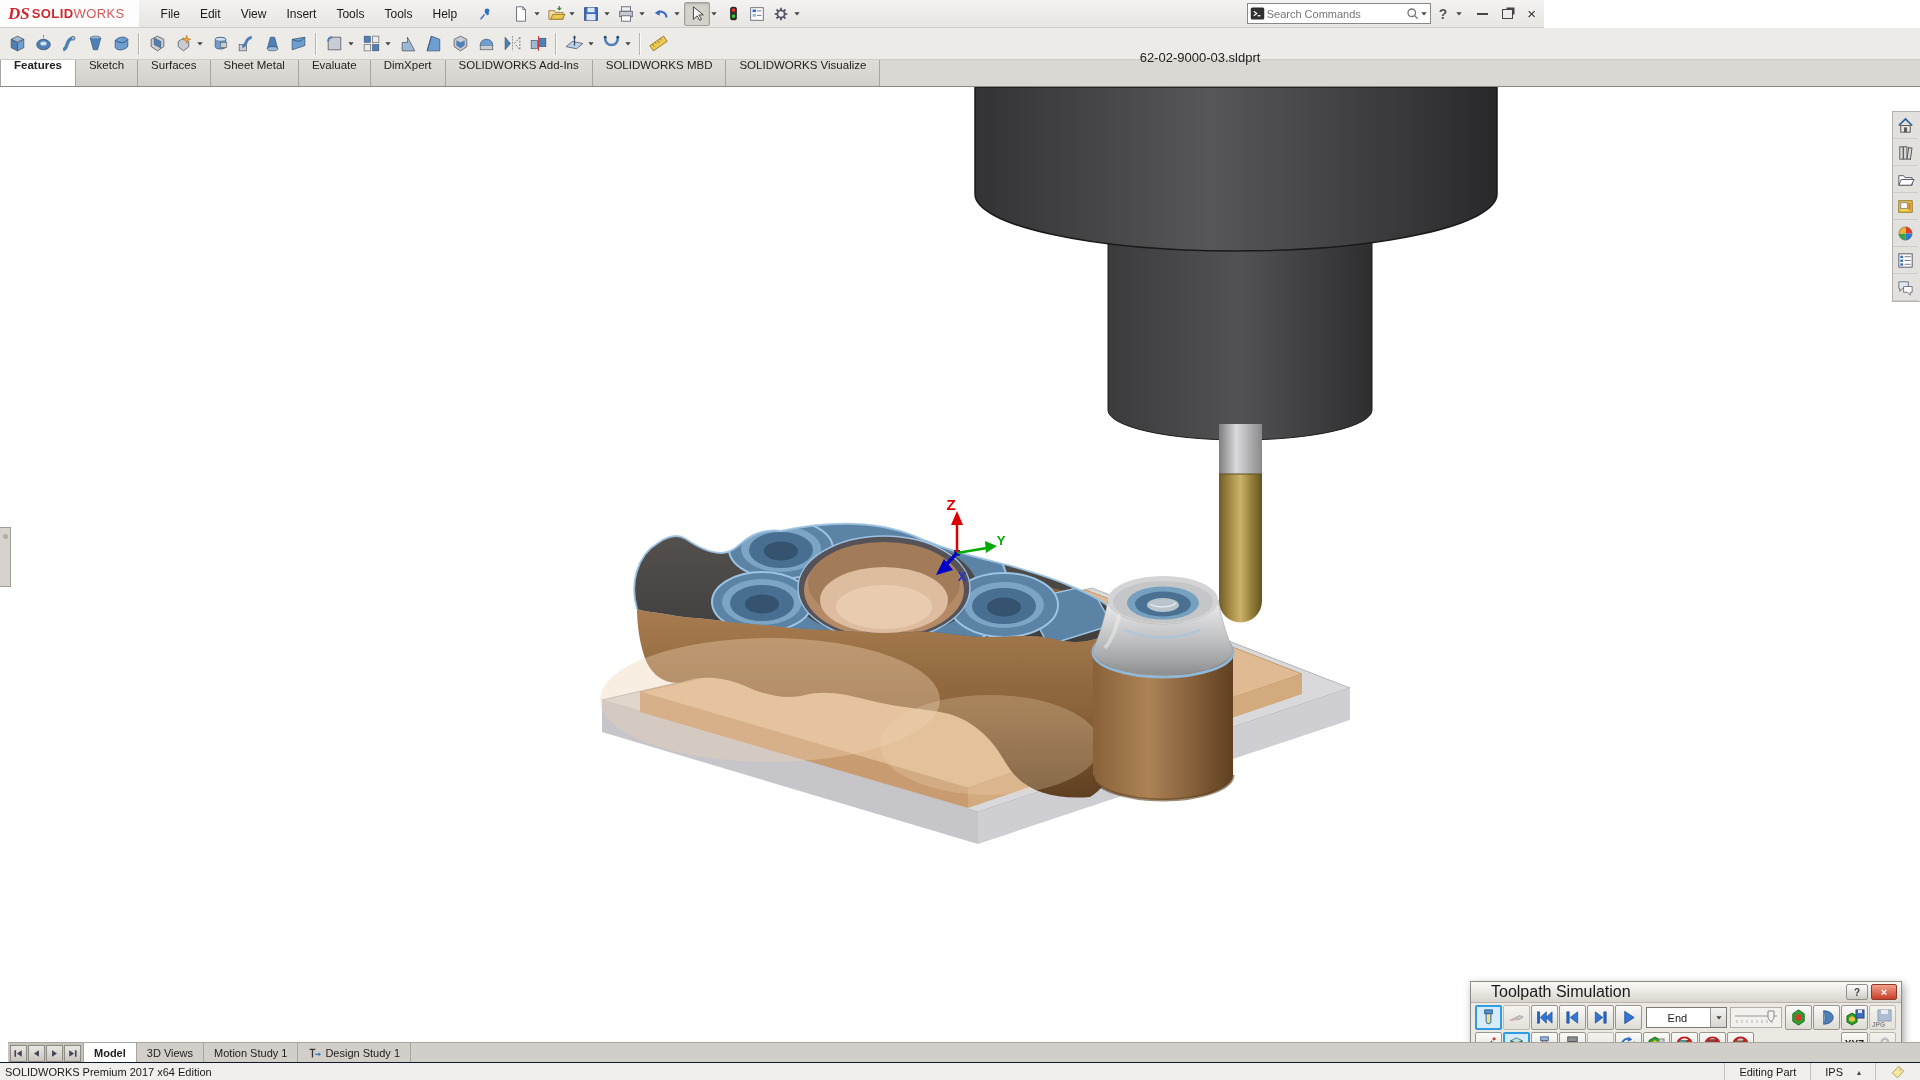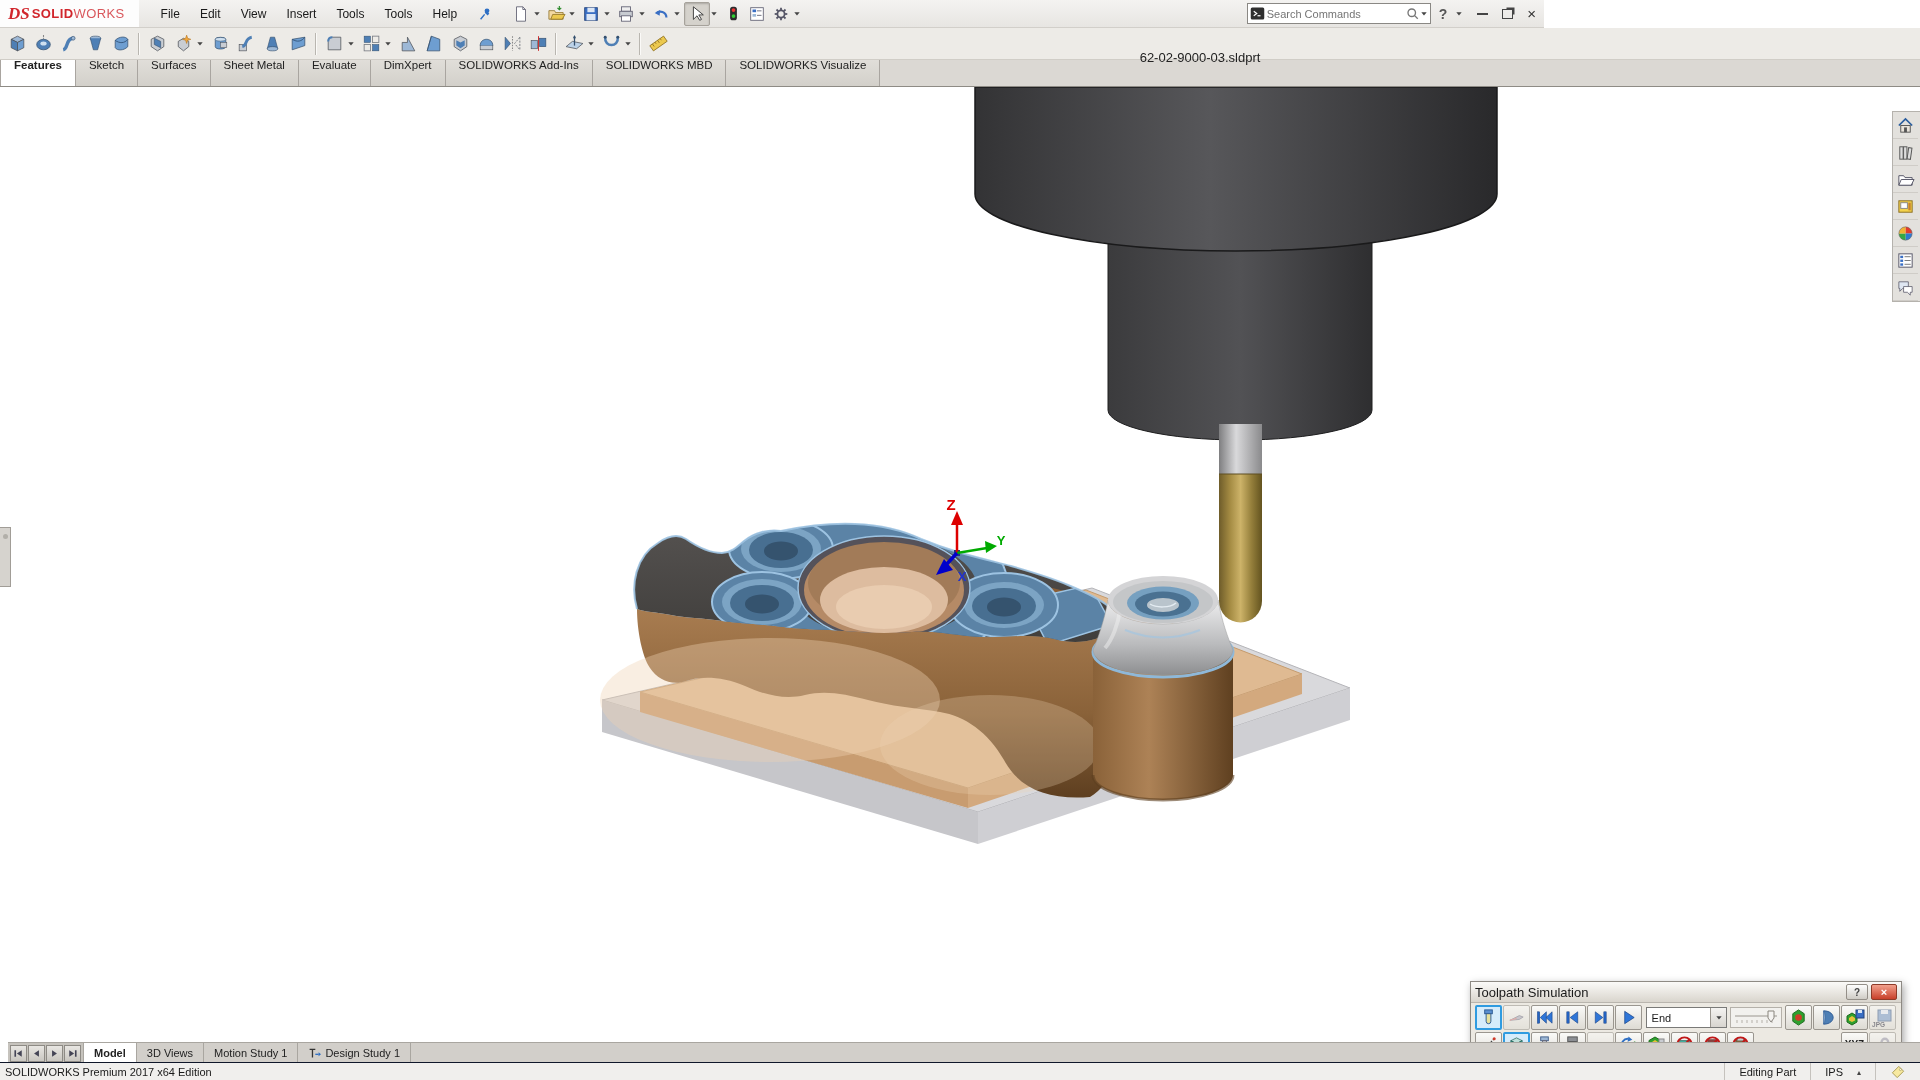--- a/index.html
+++ b/index.html
@@ -58,34 +58,34 @@
   .leftcollapse .dot{width:5px;height:5px;border-radius:50%;background:#b2afa9;margin:6px auto;}
   .taskpane{position:absolute;right:0;top:24px;width:27px;background:#e3e1dd;border:1px solid #b5b2ad;
     border-right:0;display:flex;flex-direction:column;}
   .tpbtn{width:25px;height:26px;border-bottom:1px solid #cfccc7;}
 
   
   .tsdialog{position:absolute;left:1470px;top:894px;width:432px;height:97px;background:#ece9e2;
     border:1px solid #8e8a84;box-shadow:2px 3px 8px rgba(0,0,0,.35);z-index:30;box-sizing:border-box;}
   .tsd-title{height:20px;background:linear-gradient(#fbfaf8,#d9d5cd);display:flex;align-items:center;
     padding:0 4px;border-bottom:1px solid #b9b5ae;}
-  .tsd-title .txt{font-size:13px;color:#1a1a1a;flex:1;}
+  .tsd-title .txt{font-size:16px;color:#1a1a1a;flex:1;margin-left:16px;}
   .tsd-help{width:20px;height:14px;background:linear-gradient(#fefefe,#cfccc5);border:1px solid #948f88;
     border-radius:2px;font-size:10px;font-weight:bold;color:#444;display:flex;align-items:center;justify-content:center;}
   .tsd-close{width:24px;height:14px;margin-left:3px;background:linear-gradient(#f2a08c,#c8402a);
     border:1px solid #8e3a28;border-radius:2px;color:#fff;font-size:11px;font-weight:bold;
     display:flex;align-items:center;justify-content:center;line-height:1;}
   .tsd-row{display:flex;align-items:center;padding:2px 4px 0 4px;}
   .tsbtn{width:27px;height:25px;margin-right:1px;background:linear-gradient(#fafaf8,#dedbd4);
     border:1px solid #9a968f;border-radius:2px;box-sizing:border-box;}
   .tsbtn.active{border:2px solid #2f9be0;background:#d6ecfb;}
   .tsbtn.disabled{opacity:.55;}
   .tscombo{width:82px;height:21px;background:#fff;border:1px solid #7a7a78;display:flex;
     align-items:center;margin:0 3px;box-sizing:border-box;}
-  .tscombo .val{flex:1;font-size:11px;padding-left:5px;}
+  .tscombo .val{flex:1;font-size:11px;padding-left:21px;}
   .tscombo .dd{width:15px;height:100%;background:linear-gradient(#f4f3f1,#d8d5cf);
     border-left:1px solid #9a968f;display:flex;align-items:center;justify-content:center;}
   .tsslider{width:52px;height:21px;margin-right:3px;background:#f2f1ee;border:1px solid #b5b1aa;box-sizing:border-box;}
   .xyzbtn{font-size:10px;font-weight:bold;color:#222;}
   .spacer{flex:1;}
   .jpgwrap{position:relative;}
   .jpglab{position:absolute;left:2px;bottom:1px;font-size:6.5px;font-weight:bold;color:#334;}
 
   
   .bottombar{position:absolute;left:8px;top:1042px;width:1920px;height:20px;background:#d2cfca;

